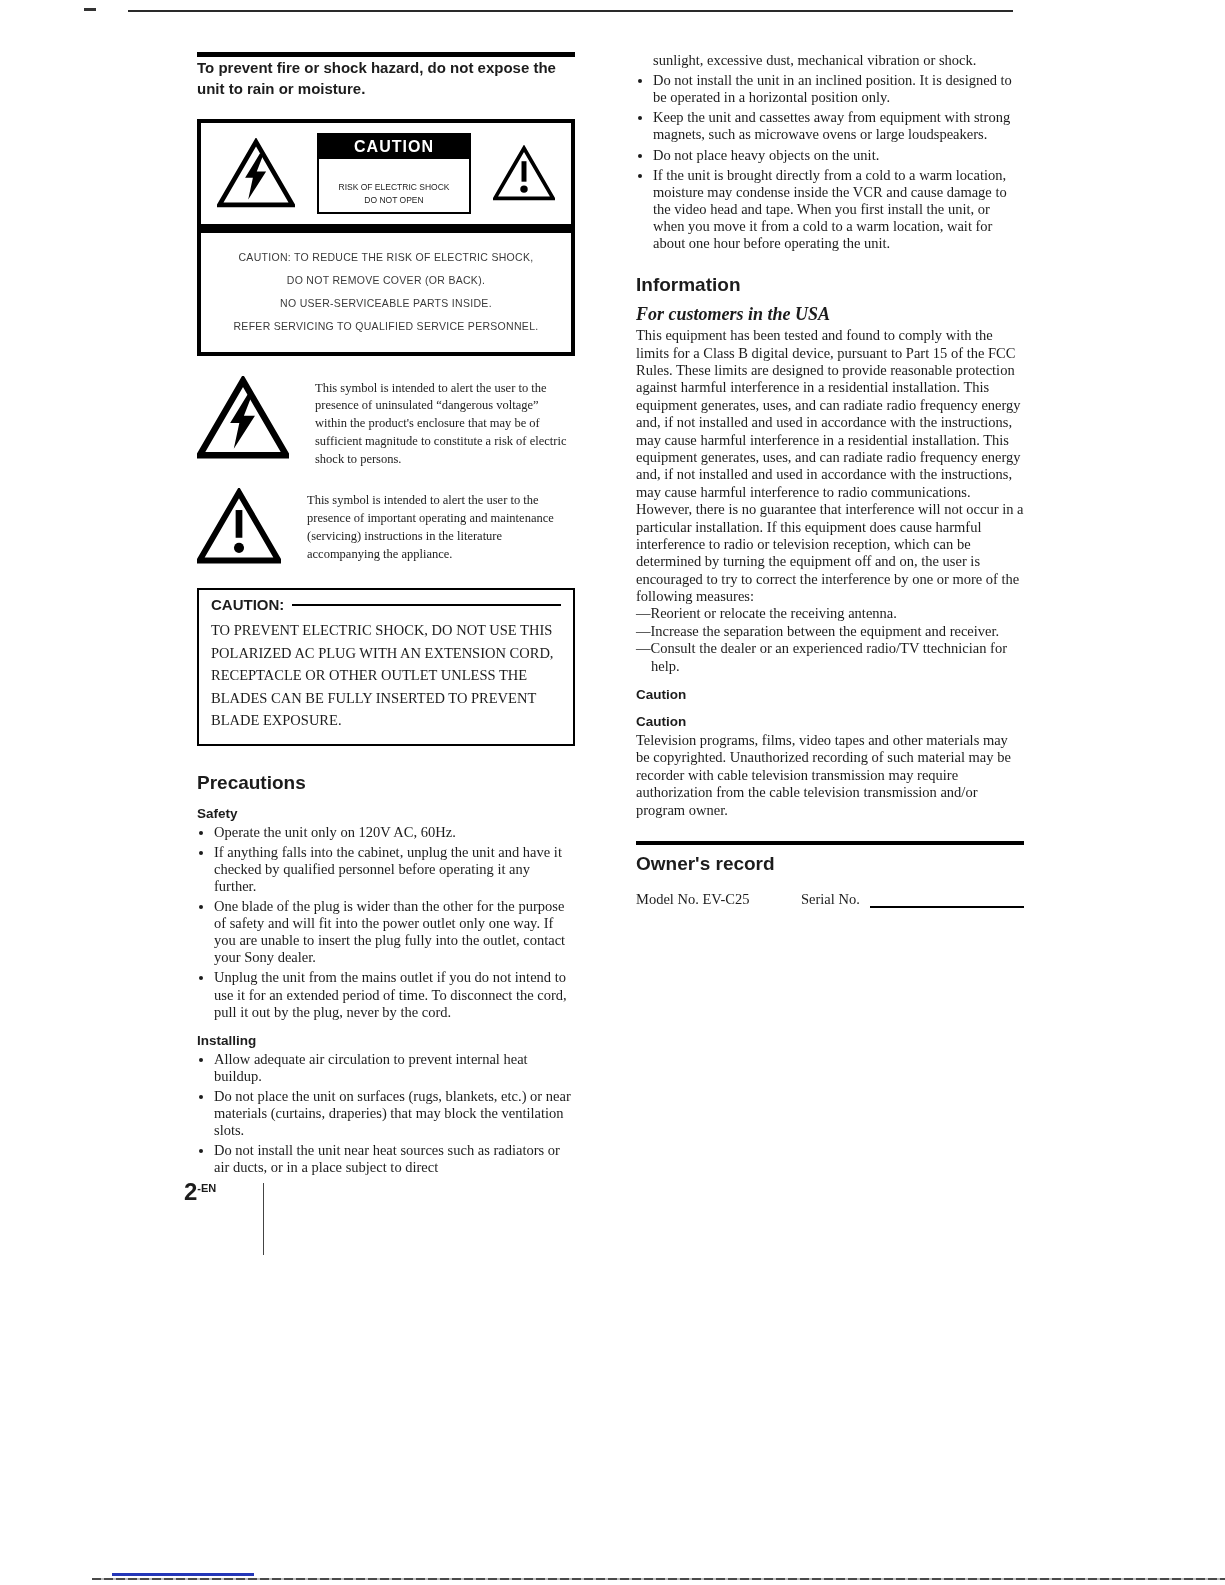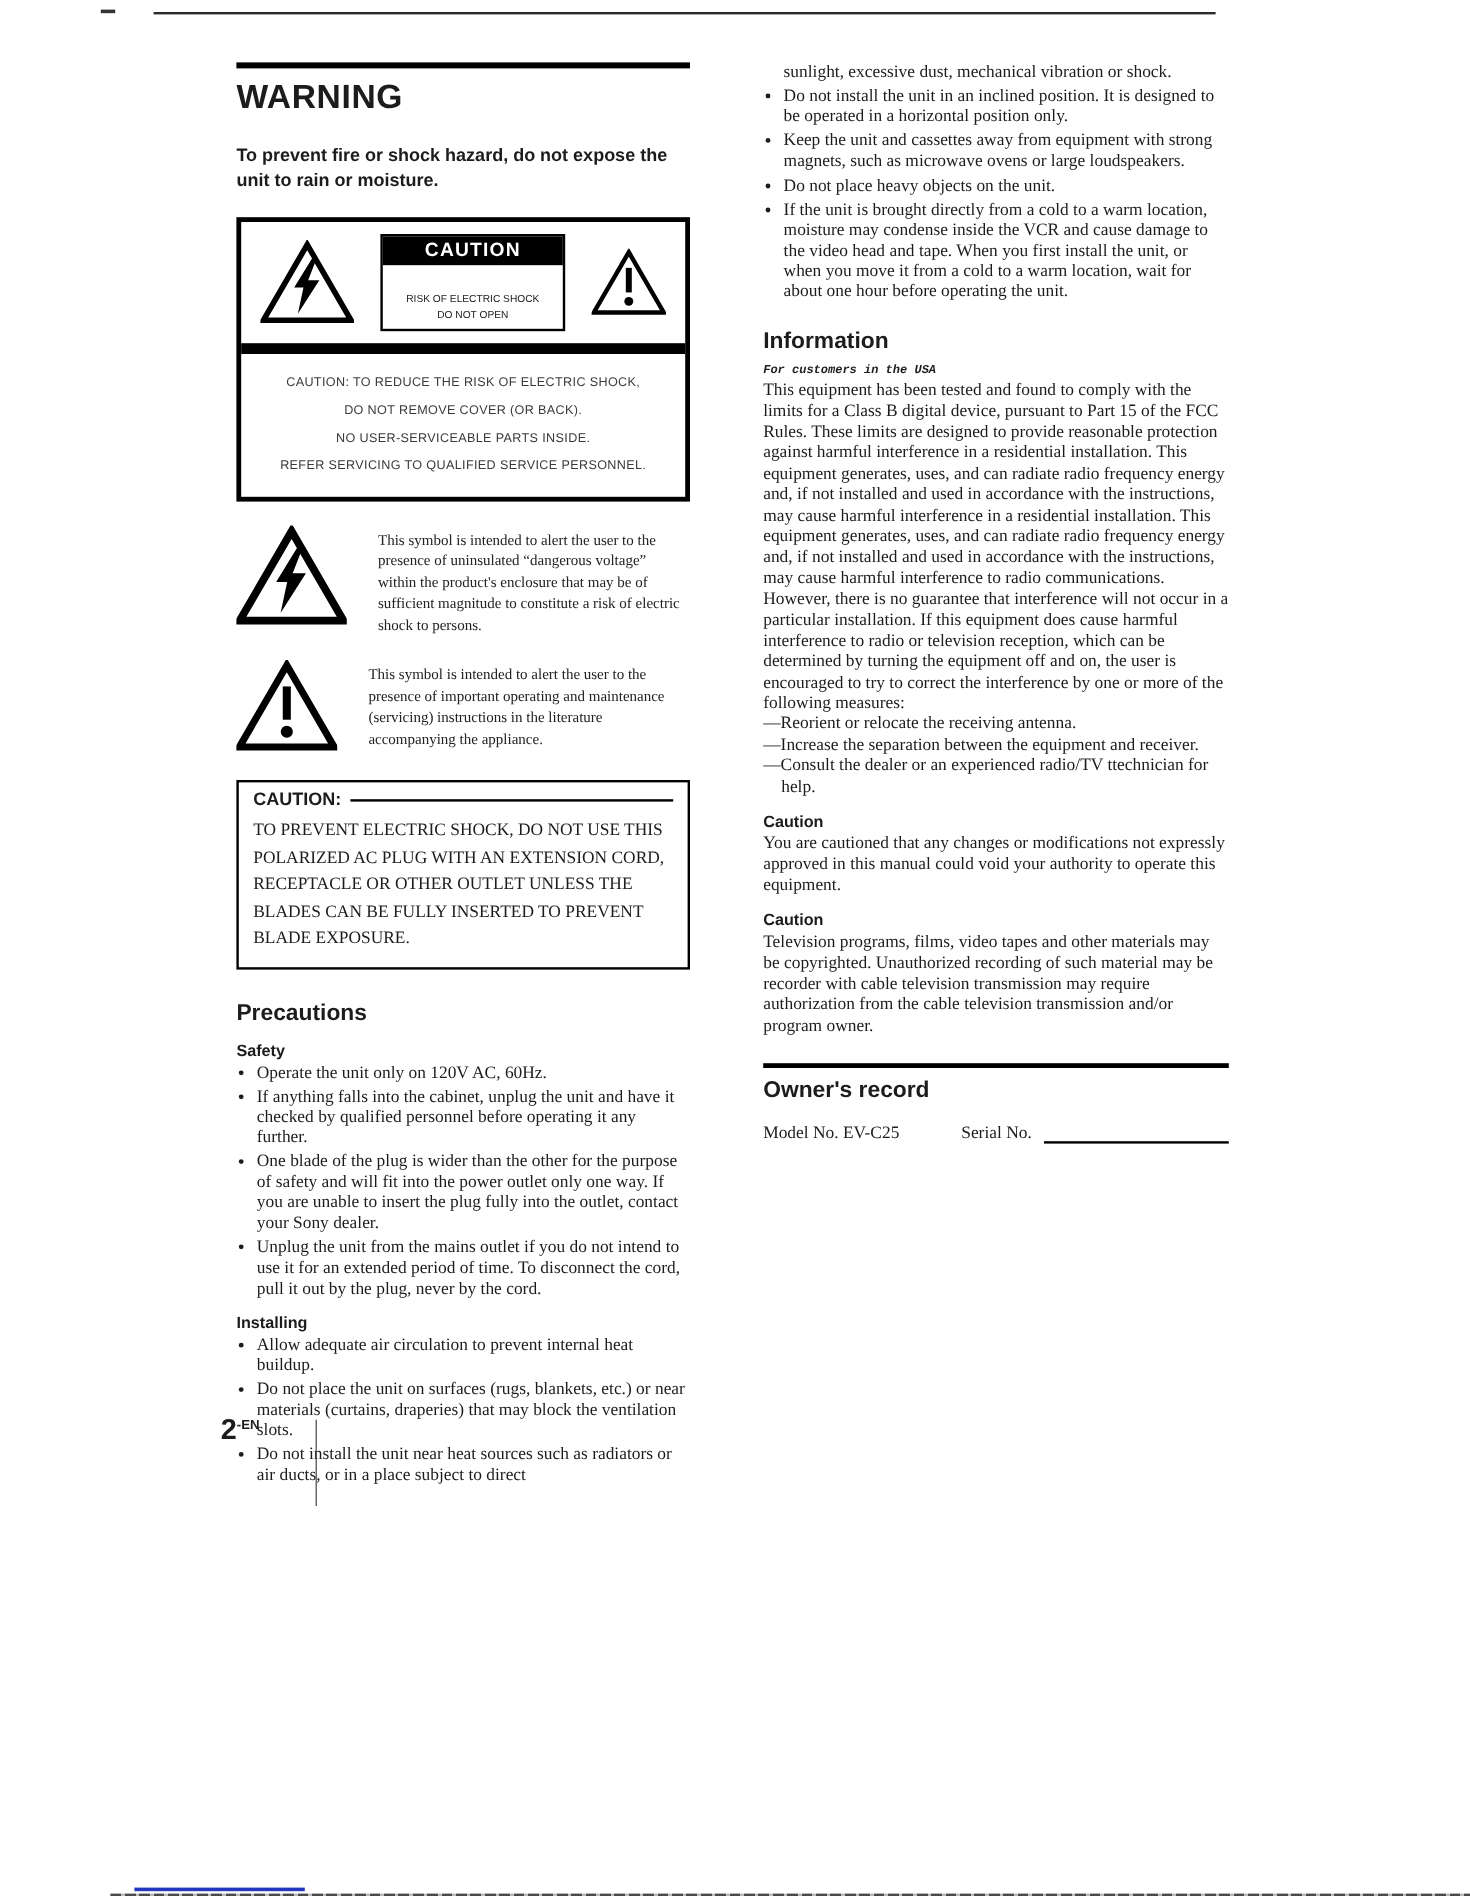--- a/index.html
+++ b/index.html
@@ -47,22 +47,22 @@
 
   .sec-title{font-family:"Liberation Sans",sans-serif;font-weight:bold;font-size:19px;margin:6px 0 10px;}
   .sub-title{font-family:"Liberation Sans",sans-serif;font-weight:bold;font-size:13.5px;margin:12px 0 3px;}
   ul.bullets{margin:0;padding:0 0 0 17px;list-style:disc outside;}
   ul.bullets li{font-size:14.5px;line-height:1.18;margin:0 0 3px;}
 
   
   .cont-text{font-size:14.5px;line-height:1.18;margin:0 0 3px;padding-left:17px;}
   .body-text{font-size:14.5px;line-height:1.2;margin:0;}
   .info-title{font-family:"Liberation Sans",sans-serif;font-weight:bold;font-size:19px;margin:22px 0 8px;}
-  .info-sub{font-family:Liberation Mono, monospace;font-weight:bold;font-style:italic;
-        font-size:10px;margin:0 0 2px;}
+  .info-sub{font-family:Liberation Serif, serif;font-weight:bold;font-style:italic;
+        font-size:18px;margin:0 0 2px;}
   ul.measures{margin:0;padding:0;list-style:none;}
   ul.measures li{font-size:14.5px;line-height:1.2;padding-left:15px;text-indent:-15px;}
   .caution-para{font-size:14.5px;line-height:1.2;margin:0 0 4px;}
 
   .own-rule{height:4px;background:#000;margin:22px 0 8px;}
   .own-title{font-family:"Liberation Sans",sans-serif;font-weight:bold;font-size:19px;margin:0 0 14px;}
   .model-row{display:flex;align-items:flex-end;margin-top:16px;font-size:14.5px;}
   .model-no{width:165px;}
   .serial-wrap{display:flex;flex:1;align-items:flex-end;}
   .serial-line{flex:1;border-bottom:2px solid #000;margin-left:10px;height:12px;}
@@ -77,21 +77,20 @@
 
 <div class="page">
   <div class="top-dash"></div>
   <div class="top-rule"></div>
 
   <div class="cols">
 
     <div class="col-left">
 
       <div class="warn-rule"></div>
-      <div class="warn-title">WARNING</div>
       <p class="lead">To prevent fire or shock hazard, do not expose the unit to rain or moisture.</p>
 
       <div class="cbox">
         <div class="cbox-top">
           <svg class="tri" width="78" height="70" viewBox="0 0 100 90">
             <polygon points="50,5 97,86 3,86" fill="none" stroke="#000" stroke-width="6"></polygon>
             <polygon points="55,20 36,51 46,51 40,79 63,43 51,43 60,20" fill="#000"></polygon>
           </svg>
           <div class="clabel-box">
             <div class="clabel">CAUTION</div>
@@ -171,21 +170,20 @@
       <div class="info-title">Information</div>
       <div class="info-sub">For customers in the USA</div>
       <p class="body-text">This equipment has been tested and found to comply with the limits for a Class B digital device, pursuant to Part 15 of the FCC Rules.  These limits are designed to provide reasonable protection against harmful interference in a residential installation.  This equipment generates, uses, and can radiate radio frequency energy and, if not installed and used in accordance with the instructions, may cause harmful interference in a residential installation.  This equipment generates, uses, and can radiate radio frequency energy and, if not installed and used in accordance with the instructions, may cause harmful interference to radio communications.  However, there is no guarantee that interference will not occur in a particular installation. If this equipment does cause harmful interference to radio or television reception, which can be determined by turning the equipment off and on, the user is encouraged to try to correct the interference by one or more of the following measures:</p>
       <ul class="measures">
         <li>—Reorient or relocate the receiving antenna.</li>
         <li>—Increase the separation between the equipment and receiver.</li>
         <li>—Consult the dealer or an experienced radio/TV ttechnician for help.</li>
       </ul>
 
       <div class="sub-title">Caution</div>
-      <p class="caution-para">You are cautioned that any changes or modifications not expressly approved in this manual could void your authority to operate this equipment.</p>
 
       <div class="sub-title">Caution</div>
       <p class="caution-para">Television programs, films, video tapes and other materials may be copyrighted.  Unauthorized recording of such material may be recorder with cable television transmission may require authorization from the cable television transmission and/or program owner.</p>
 
       <div class="own-rule"></div>
       <div class="own-title">Owner's record</div>
 
       <div class="model-row">
         <span class="model-no">Model No. EV-C25</span>
         <span class="serial-wrap">

